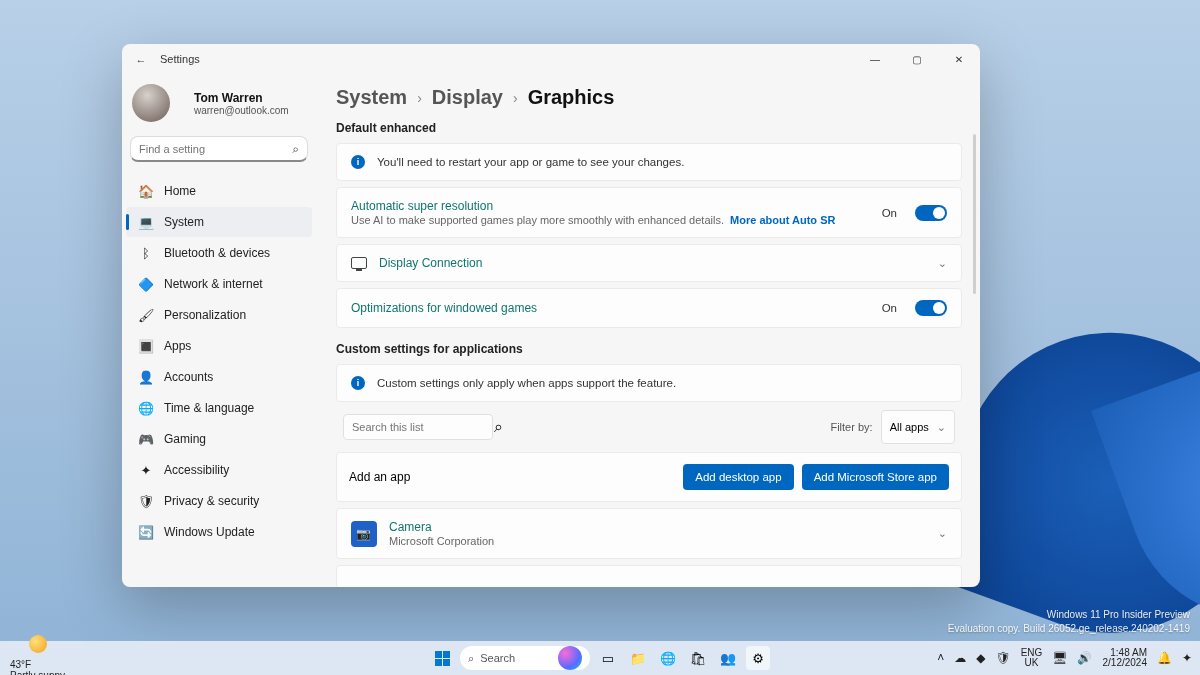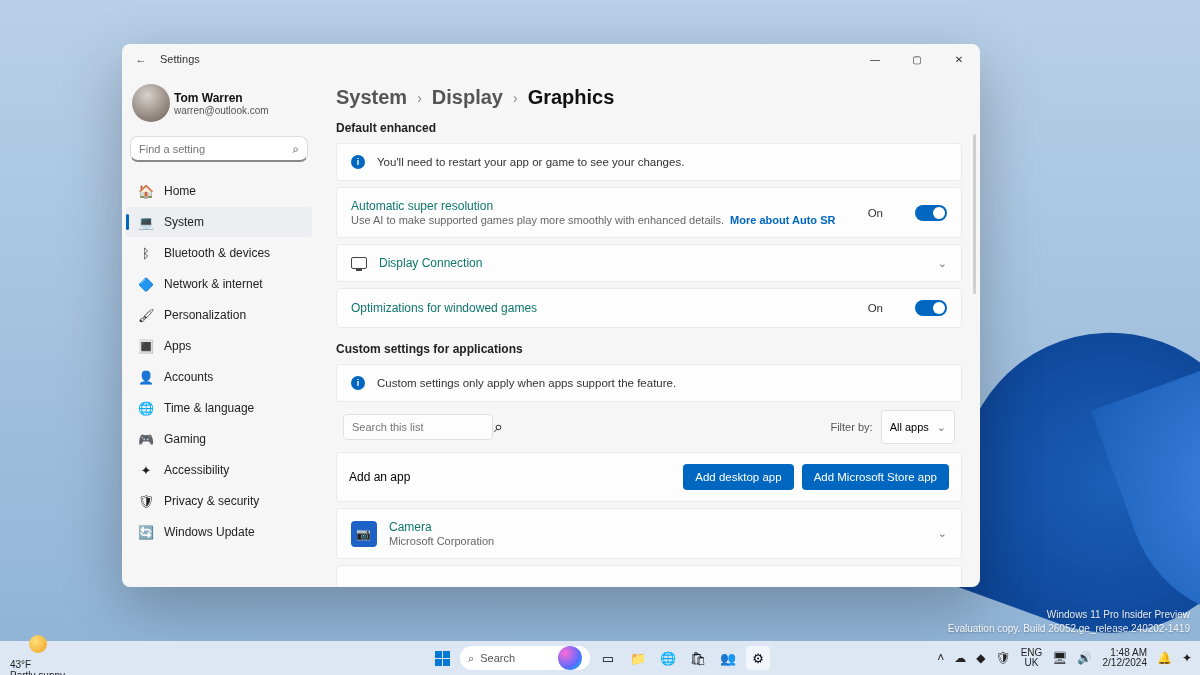--- a/index.html
+++ b/index.html
@@ -22,21 +22,21 @@
   }
   .titlebar { height: 30px; display: flex; align-items: center; padding-left: 12px; font-size: 11px; color:#333; }
   .titlebar .back { width:14px; text-align:center; margin-right:12px; cursor:pointer; }
   .winbtns { margin-left:auto; display:flex; }
   .winbtn { width:42px; height:30px; display:flex; align-items:center; justify-content:center; font-size:10px; cursor:pointer; }
 
   .body { flex:1; display:flex; overflow:hidden; }
 
   
   .sidebar { width:200px; padding:0 6px 6px 0; display:flex; flex-direction:column; }
-  .profile { display:flex; align-items:center; gap:4px; padding:10px 8px 14px 10px; }
+  .profile { display:flex; align-items:center; gap:24px; padding:10px 8px 14px 10px; }
   .avatar { width:38px;height:38px;border-radius:50%;background:radial-gradient(circle at 40% 30%, #d7d0cb,#6a5c54); }
   .profile .name{font-size:12px;font-weight:600;color:#111;}
   .profile .email{font-size:10px;color:#555;}
   .search{ margin:0 8px 10px; height:26px; background:#fff; border:1px solid #ddd; border-bottom:2px solid #888; border-radius:8px; display:flex; align-items:center; padding:0 8px; }
   .search input{ flex:1; border:none; outline:none; font-size:11px; background:transparent;}
   .search .mag{ font-size:12px; color:#555;}
   .nav { display:flex; flex-direction:column; gap:1px; padding-top:4px;}
   .nav-item{ height:30px; display:flex; align-items:center; gap:10px; padding:0 10px 0 12px; font-size:12px; color:#222; border-radius:4px; margin:0 4px; cursor:pointer;}
   .nav-item .ico{width:16px;text-align:center;font-size:13px;}
   .nav-item.active{ background:#eceef2; position:relative;}
@@ -47,21 +47,21 @@
   .crumb{ display:flex; align-items:center; gap:10px; font-size:20px; font-weight:600; margin:8px 0 12px; }
   .crumb .sep{ color:#888; font-size:14px; font-weight:400;}
   .crumb .lvl{ color:#555; cursor:pointer;} .crumb .cur{ color:#111;}
   .sec-title{font-size:12px; font-weight:600; margin:8px 0 8px; color:#222;}
   .card{ background:#fdfdfd; border:1px solid #eaeaea; border-radius:4px; padding:11px 14px; margin-bottom:6px; display:flex; align-items:center; gap:12px; font-size:11.5px; color:#333;}
   .card .infoico{ width:14px;height:14px;border-radius:50%;background:#0067c0;color:#fff;font-size:9px;display:flex;align-items:center;justify-content:center;font-weight:700;}
   .card .body2{flex:1;}
   .card .ttl{font-size:12px;font-weight:400;color:#0f766e;}
   .card .sub{font-size:11px;color:#666;margin-top:1px;}
   .link{color:#0067c0;font-weight:600;cursor:pointer;}
-  .onlabel{font-size:11.5px;color:#333;margin-right:20px;}
+  .onlabel{font-size:11.5px;color:#333;margin-right:6px;}
   .toggle{width:32px;height:16px;border-radius:10px;background:#0067c0;position:relative;cursor:pointer;}
   .toggle::after{content:"";position:absolute;right:2px;top:2px;width:12px;height:12px;border-radius:50%;background:#fff;}
   .expand-card{cursor:pointer;}
   .chev{color:#777;font-size:11px;}
   .disp-ico{width:16px;height:12px;border:1.5px solid #444;border-radius:2px;position:relative;}
   .disp-ico::after{content:"";position:absolute;left:4px;right:4px;bottom:-3px;height:2px;background:#444;}
 
   .filterrow{display:flex;align-items:center;gap:8px;margin:8px 7px 8px;}
   .listsearch{width:150px;height:26px;background:#fdfdfd;border:1px solid #e0e0e0;border-radius:4px;display:flex;align-items:center;padding:0 8px;}
   .listsearch input{flex:1;border:none;outline:none;font-size:11px;background:transparent;}

